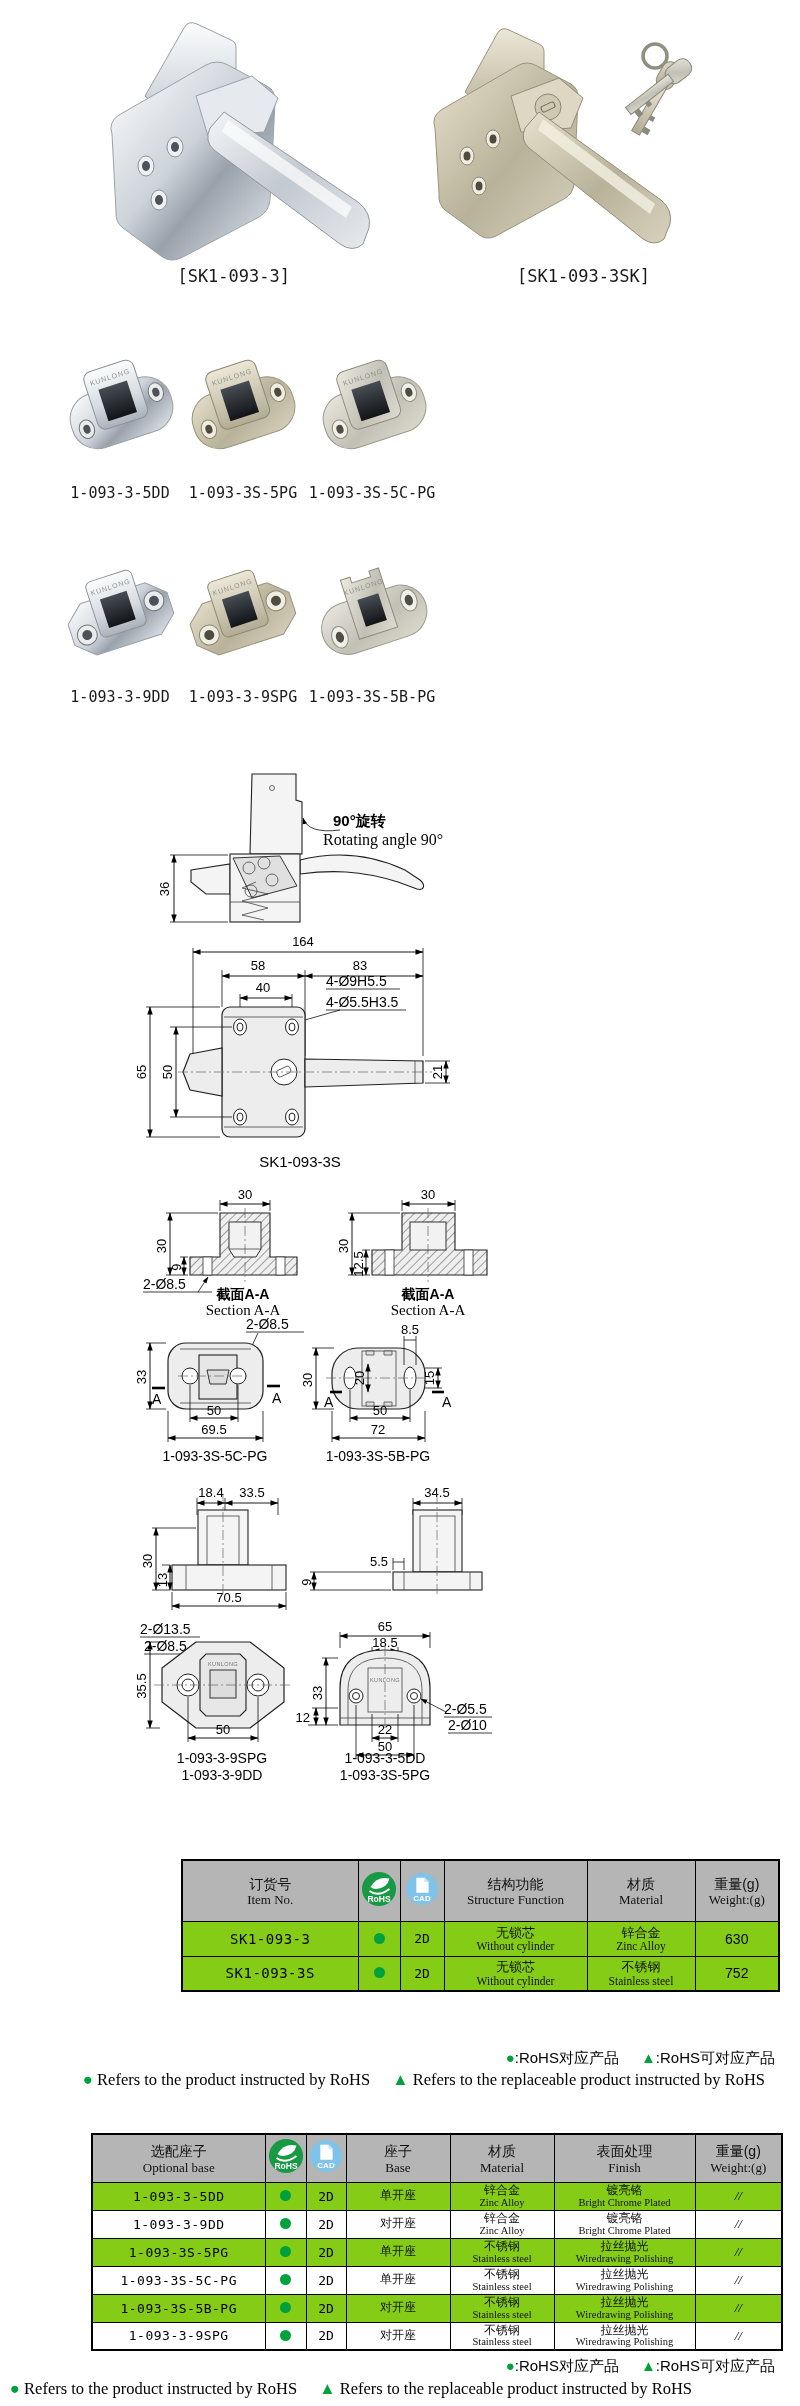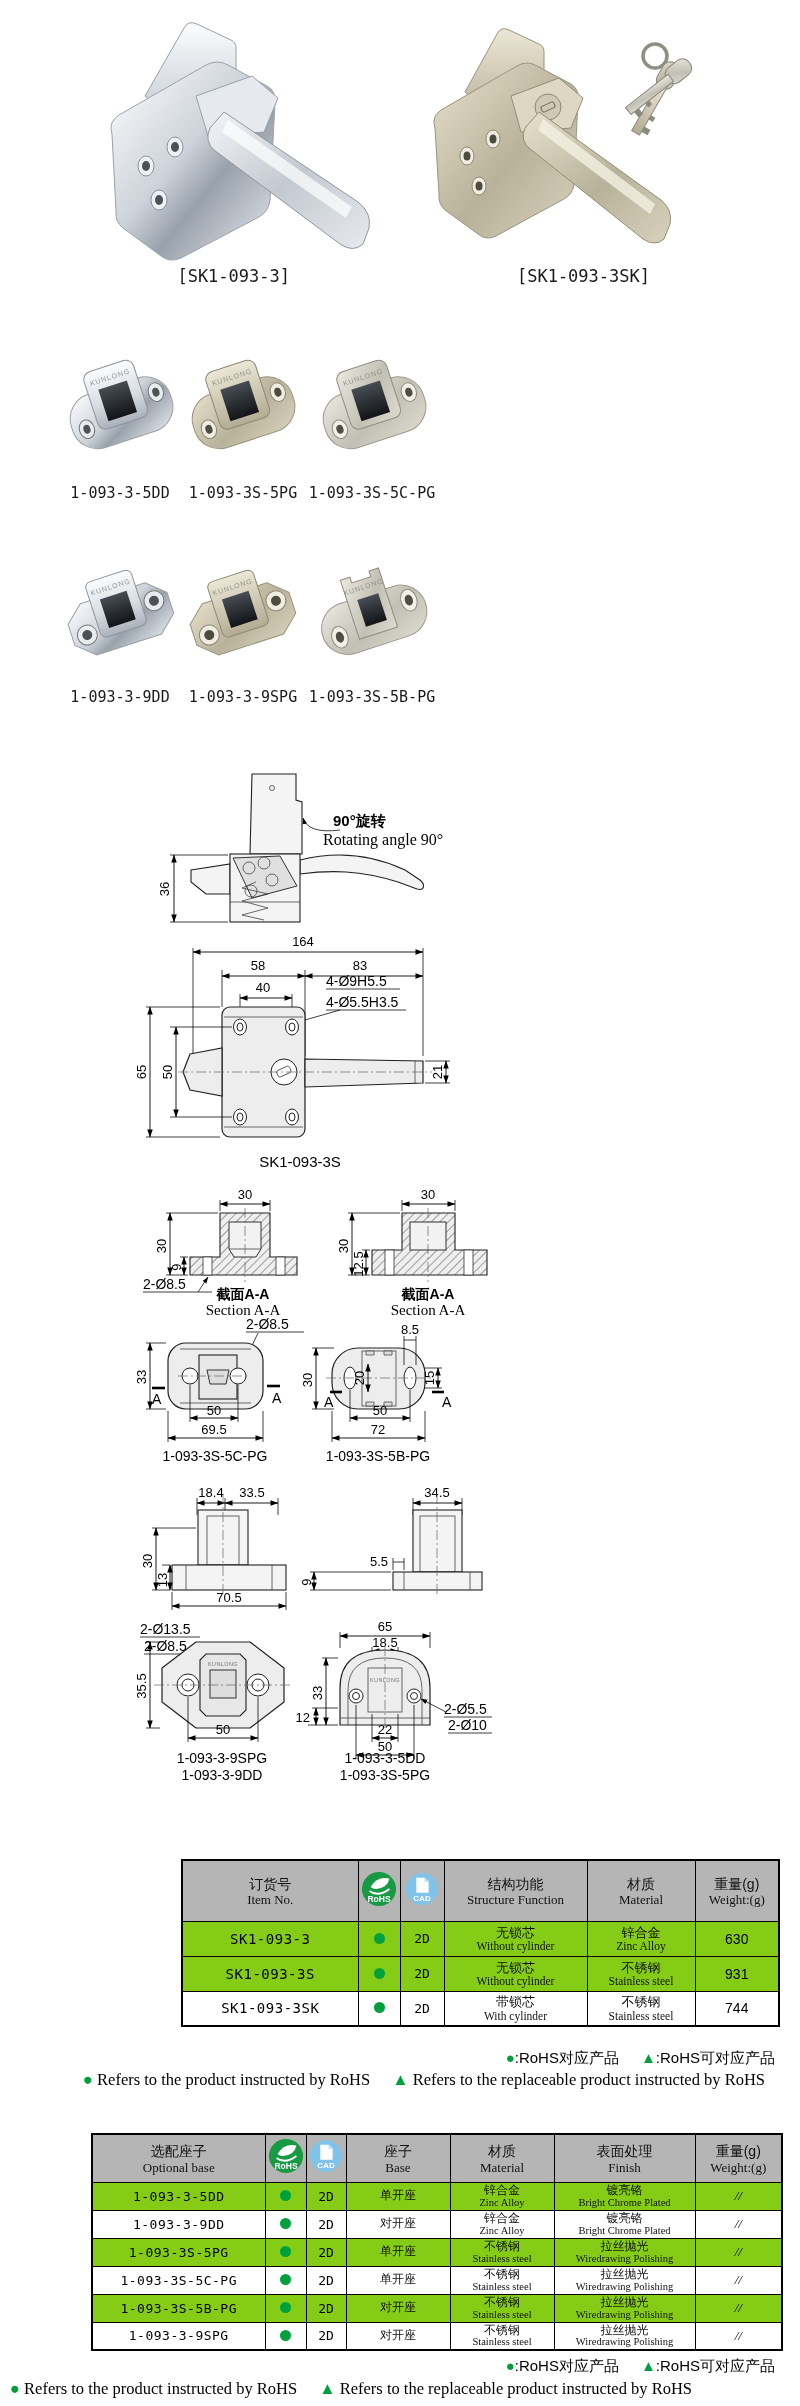--- a/index.html
+++ b/index.html
@@ -610,35 +610,21 @@
         <td><span class="dot"></span></td>
         <td class="cadv">2D</td>
         <td>
             <div class="cn">无锁芯</div>
             <div class="en">Without cylinder</div>
           </td>
         <td>
             <div class="cn">不锈钢</div>
             <div class="en">Stainless steel</div>
           </td>
-        <td class="wt">931</td>
-      </tr>
-      <tr>
-        <td class="mono">SK1-093-3SK</td>
-        <td><span class="dot"></span></td>
-        <td class="cadv">2D</td>
-        <td>
-            <div class="cn">带锁芯</div>
-            <div class="en">With cylinder</div>
-          </td>
-        <td>
-            <div class="cn">不锈钢</div>
-            <div class="en">Stainless steel</div>
-          </td>
-        <td class="wt">744</td>
+        <td class="wt">752</td>
       </tr>
     </tbody>
   </table>
 
   <div class="fn fncn" style="left:430px;top:2049px;width:345px;text-align:right">
     <span class="gs">●</span><span>:RoHS对应产品</span><span class="gs seg2">▲</span><span>:RoHS可对应产品</span>
   </div>
   <div class="fn fnen" style="left:83px;top:2070px">
     <span class="gs">●</span> <span>Refers to the product instructed by RoHS</span><span class="gs seg2">▲</span> <span>Refers to the replaceable product instructed by RoHS</span>
   </div>

